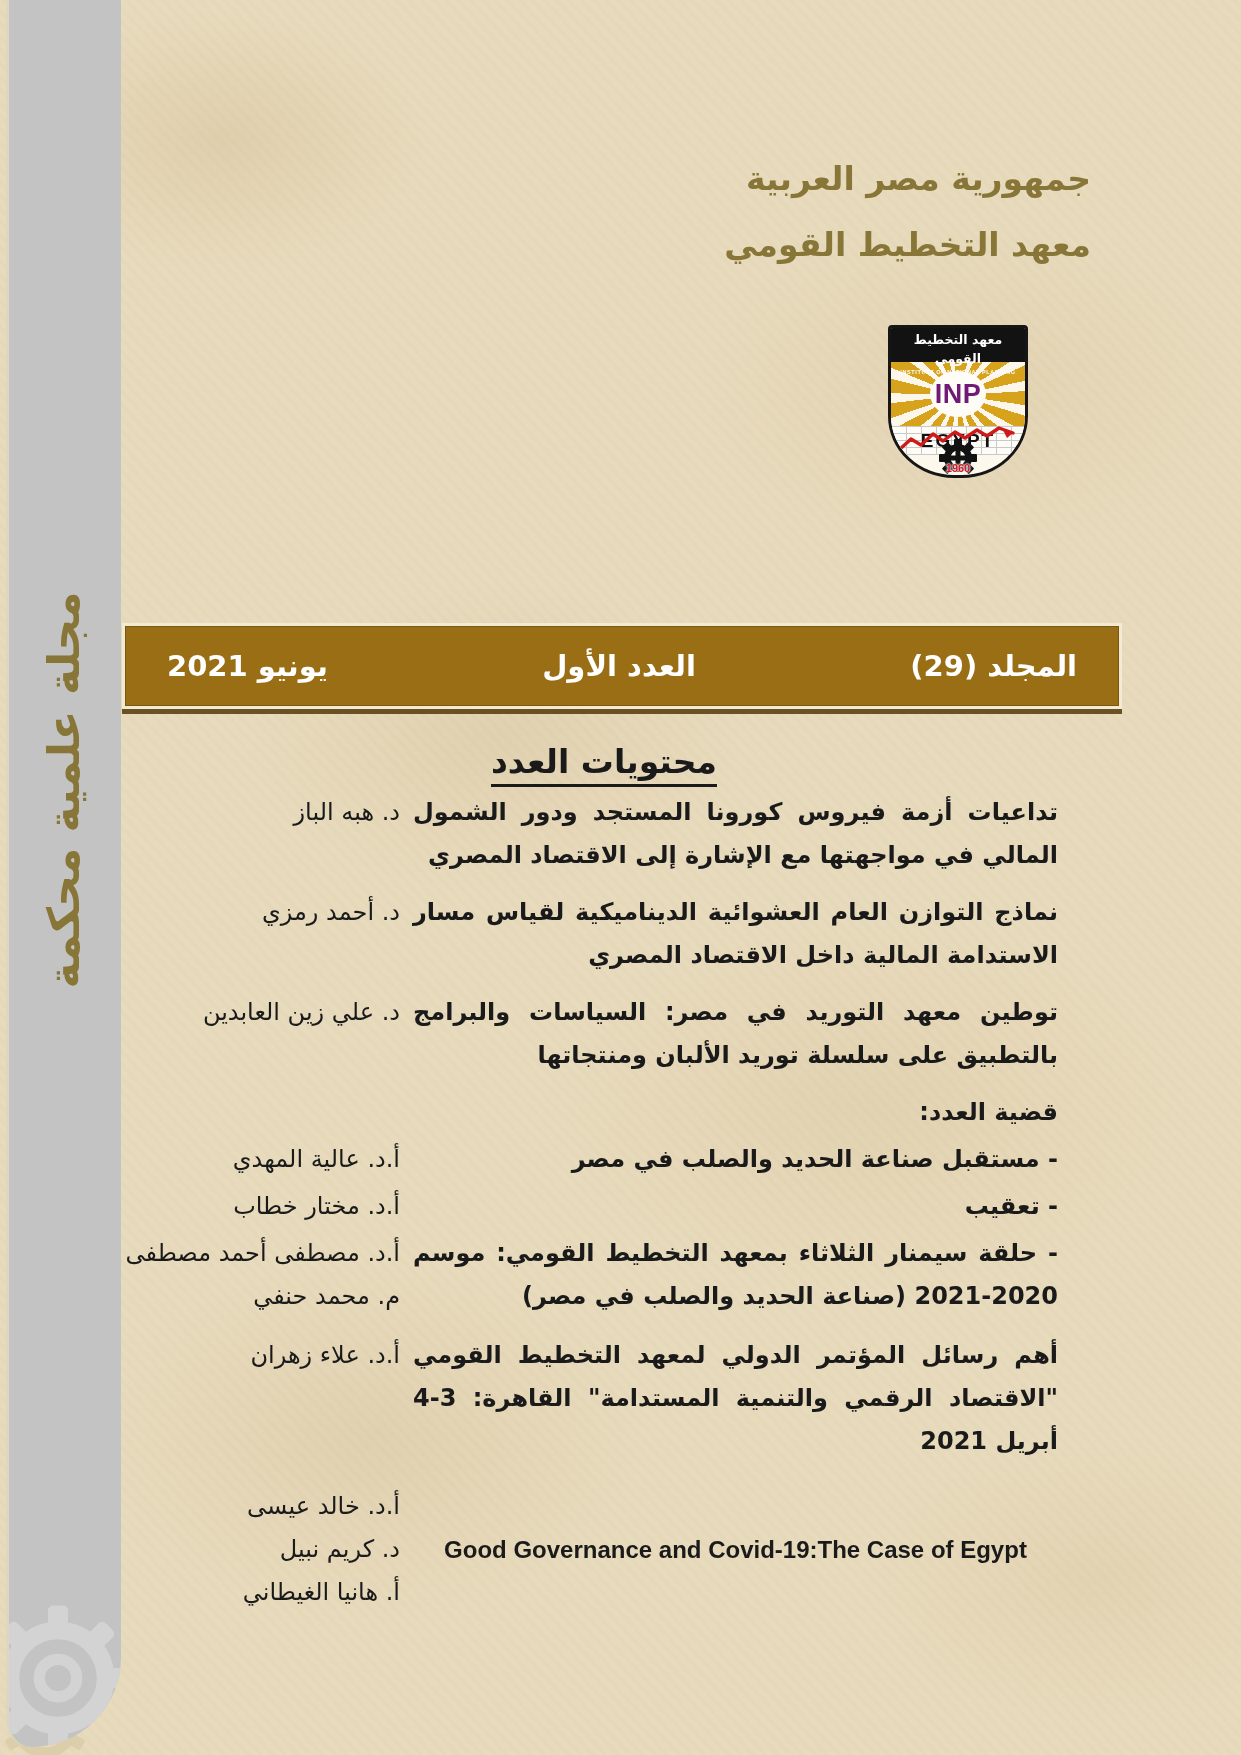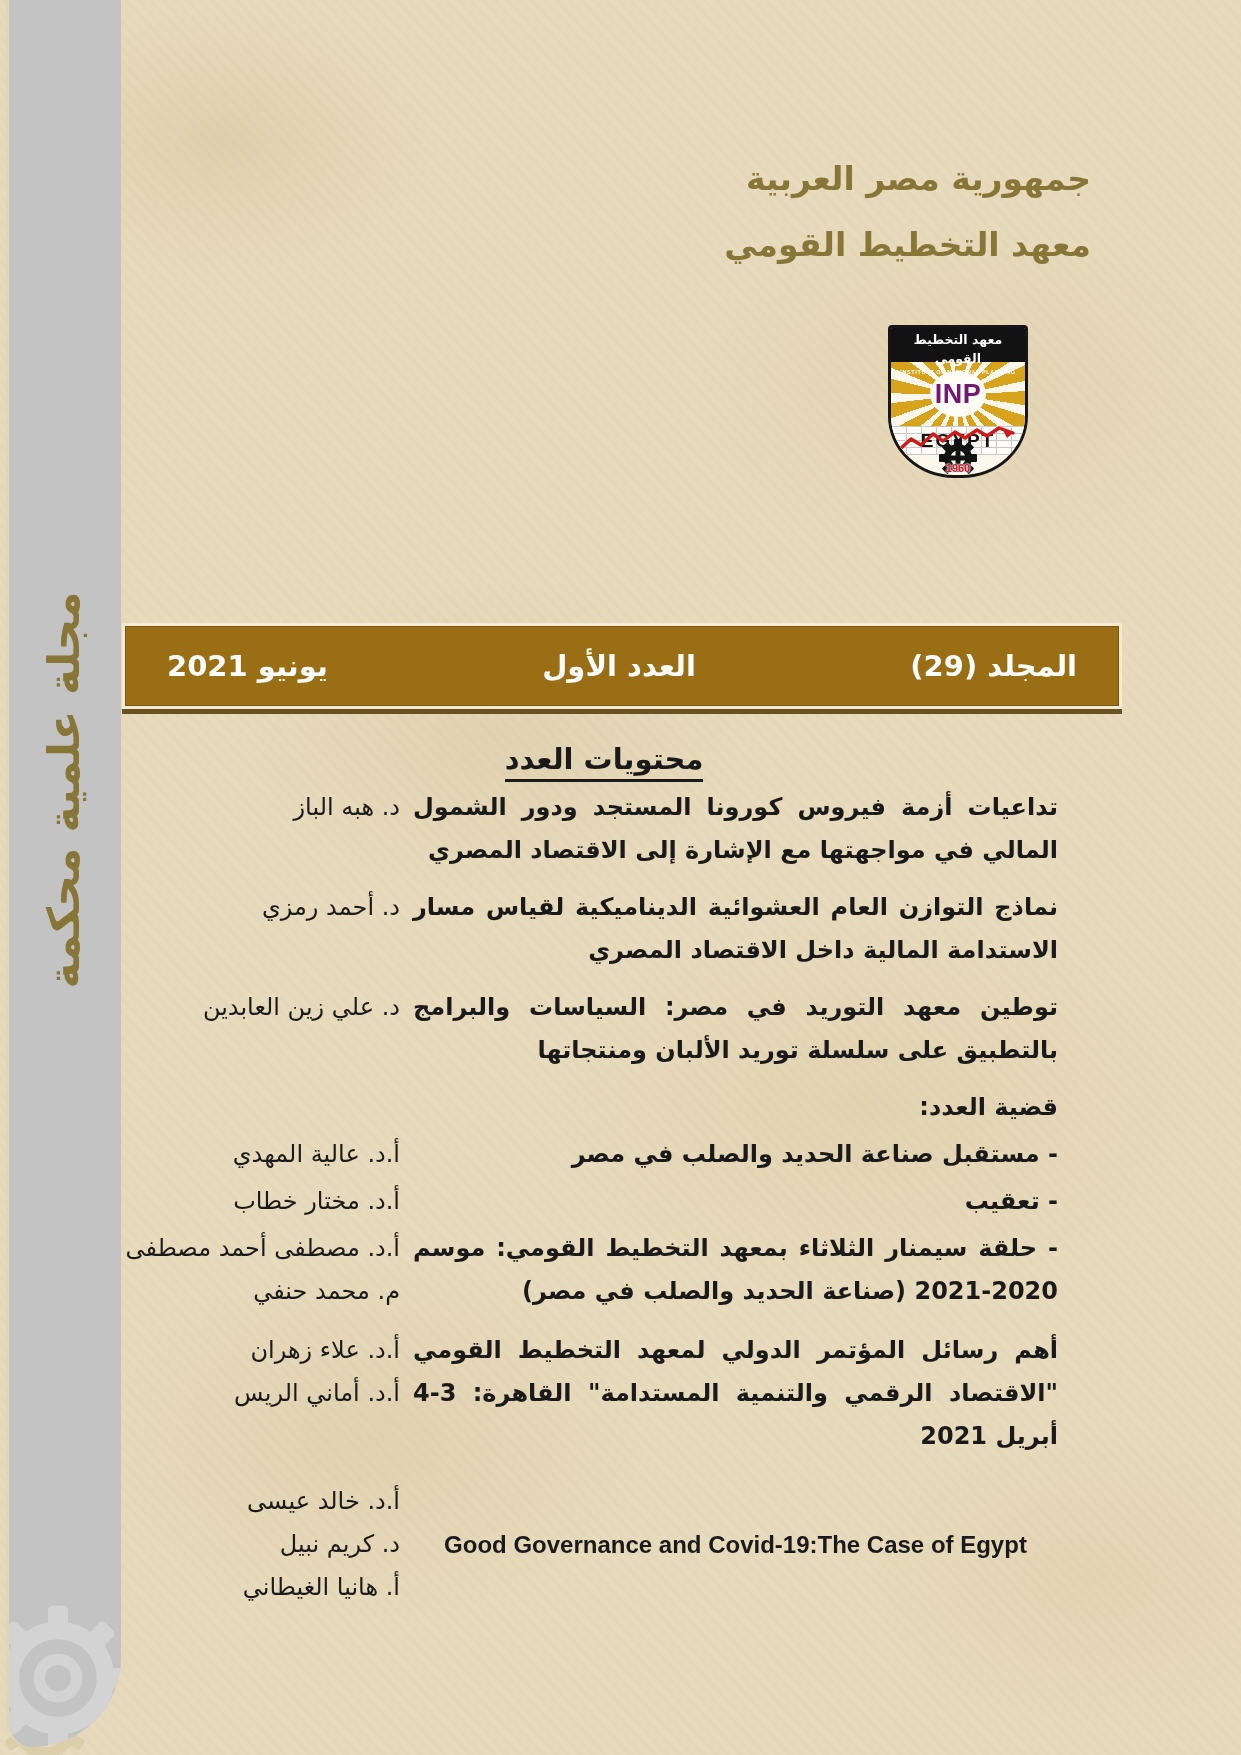--- a/index.html
+++ b/index.html
@@ -49,21 +49,21 @@
     text-shadow:0 0 2px #fff,0 0 2px #fff,0 0 2px #fff;}
   
   .journal-title{position:absolute;left:160px;right:110px;top:460px;margin:0;text-align:center;
     direction:rtl;font-size:46px;font-weight:bold;color:#121212;text-shadow:1px 1px 0 rgba(60,50,20,.35);}
   .banner{position:absolute;left:122px;top:623px;width:1000px;height:86px;box-sizing:border-box;
     background:#9a6e15;border:3px solid #f2ead2;box-shadow:0 5px 0 rgba(84,58,8,.85), inset 0 0 0 1px #7a5810;
     display:flex;direction:rtl;align-items:center;justify-content:space-between;padding:0 42px;
     color:#fff;font-weight:bold;font-size:29px;z-index:2;}
   
   .toc{position:absolute;left:150px;right:183px;top:742px;direction:rtl;color:#1a1a1a;}
-  .toc-heading{margin:0 0 10px 0;text-align:center;font-size:29px;font-weight:bold;}
+  .toc-heading{margin:0 0 10px 0;text-align:center;font-size:33px;font-weight:bold;}
   .toc-heading span{border-bottom:3px solid #1a1a1a;padding-bottom:3px;}
   .toc-row{display:flex;justify-content:space-between;align-items:flex-start;margin-bottom:14px;}
   .toc-title{width:645px;font-weight:bold;font-size:24px;line-height:43px;text-align:justify;}
   .toc-authors{width:250px;text-align:right;font-weight:normal;font-size:24px;line-height:43px;white-space:nowrap;}
   .toc-row.row-4,.toc-row.row-5,.toc-row.row-6{margin-bottom:4px;}
   .toc-row.row-7{margin-bottom:16px;}
   .toc-row.row-8{margin-bottom:22px;}
   .toc-row.row-en{align-items:center;min-height:129px;margin-bottom:0;}
   .toc-title.en{direction:ltr;font-family:"Liberation Sans",sans-serif;font-size:24px;text-align:center;align-self:center;}
 </style>
@@ -191,21 +191,20 @@
           <div class="toc-title">- حلقة سيمنار الثلاثاء بمعهد التخطيط القومي: موسم 2020-2021 (صناعة الحديد والصلب في مصر)</div>
           <div class="toc-authors">
             <div class="toc-author">أ.د. مصطفى أحمد مصطفى</div>
             <div class="toc-author">م. محمد حنفي</div>
           </div>
         </div>
         <div class="toc-row row-8">
           <div class="toc-title">أهم رسائل المؤتمر الدولي لمعهد التخطيط القومي "الاقتصاد الرقمي والتنمية المستدامة" القاهرة: 3-4 أبريل 2021</div>
           <div class="toc-authors">
             <div class="toc-author">أ.د. علاء زهران</div>
-            <div class="toc-author">أ.د. أماني الريس</div>
           </div>
         </div>
         <div class="toc-row row-9 row-en">
           <div class="toc-title en">Good Governance and Covid-19:The Case of Egypt</div>
           <div class="toc-authors">
             <div class="toc-author">أ.د. خالد عيسى</div>
             <div class="toc-author">د. كريم نبيل</div>
             <div class="toc-author">أ. هانيا الغيطاني</div>
           </div>
         </div>

